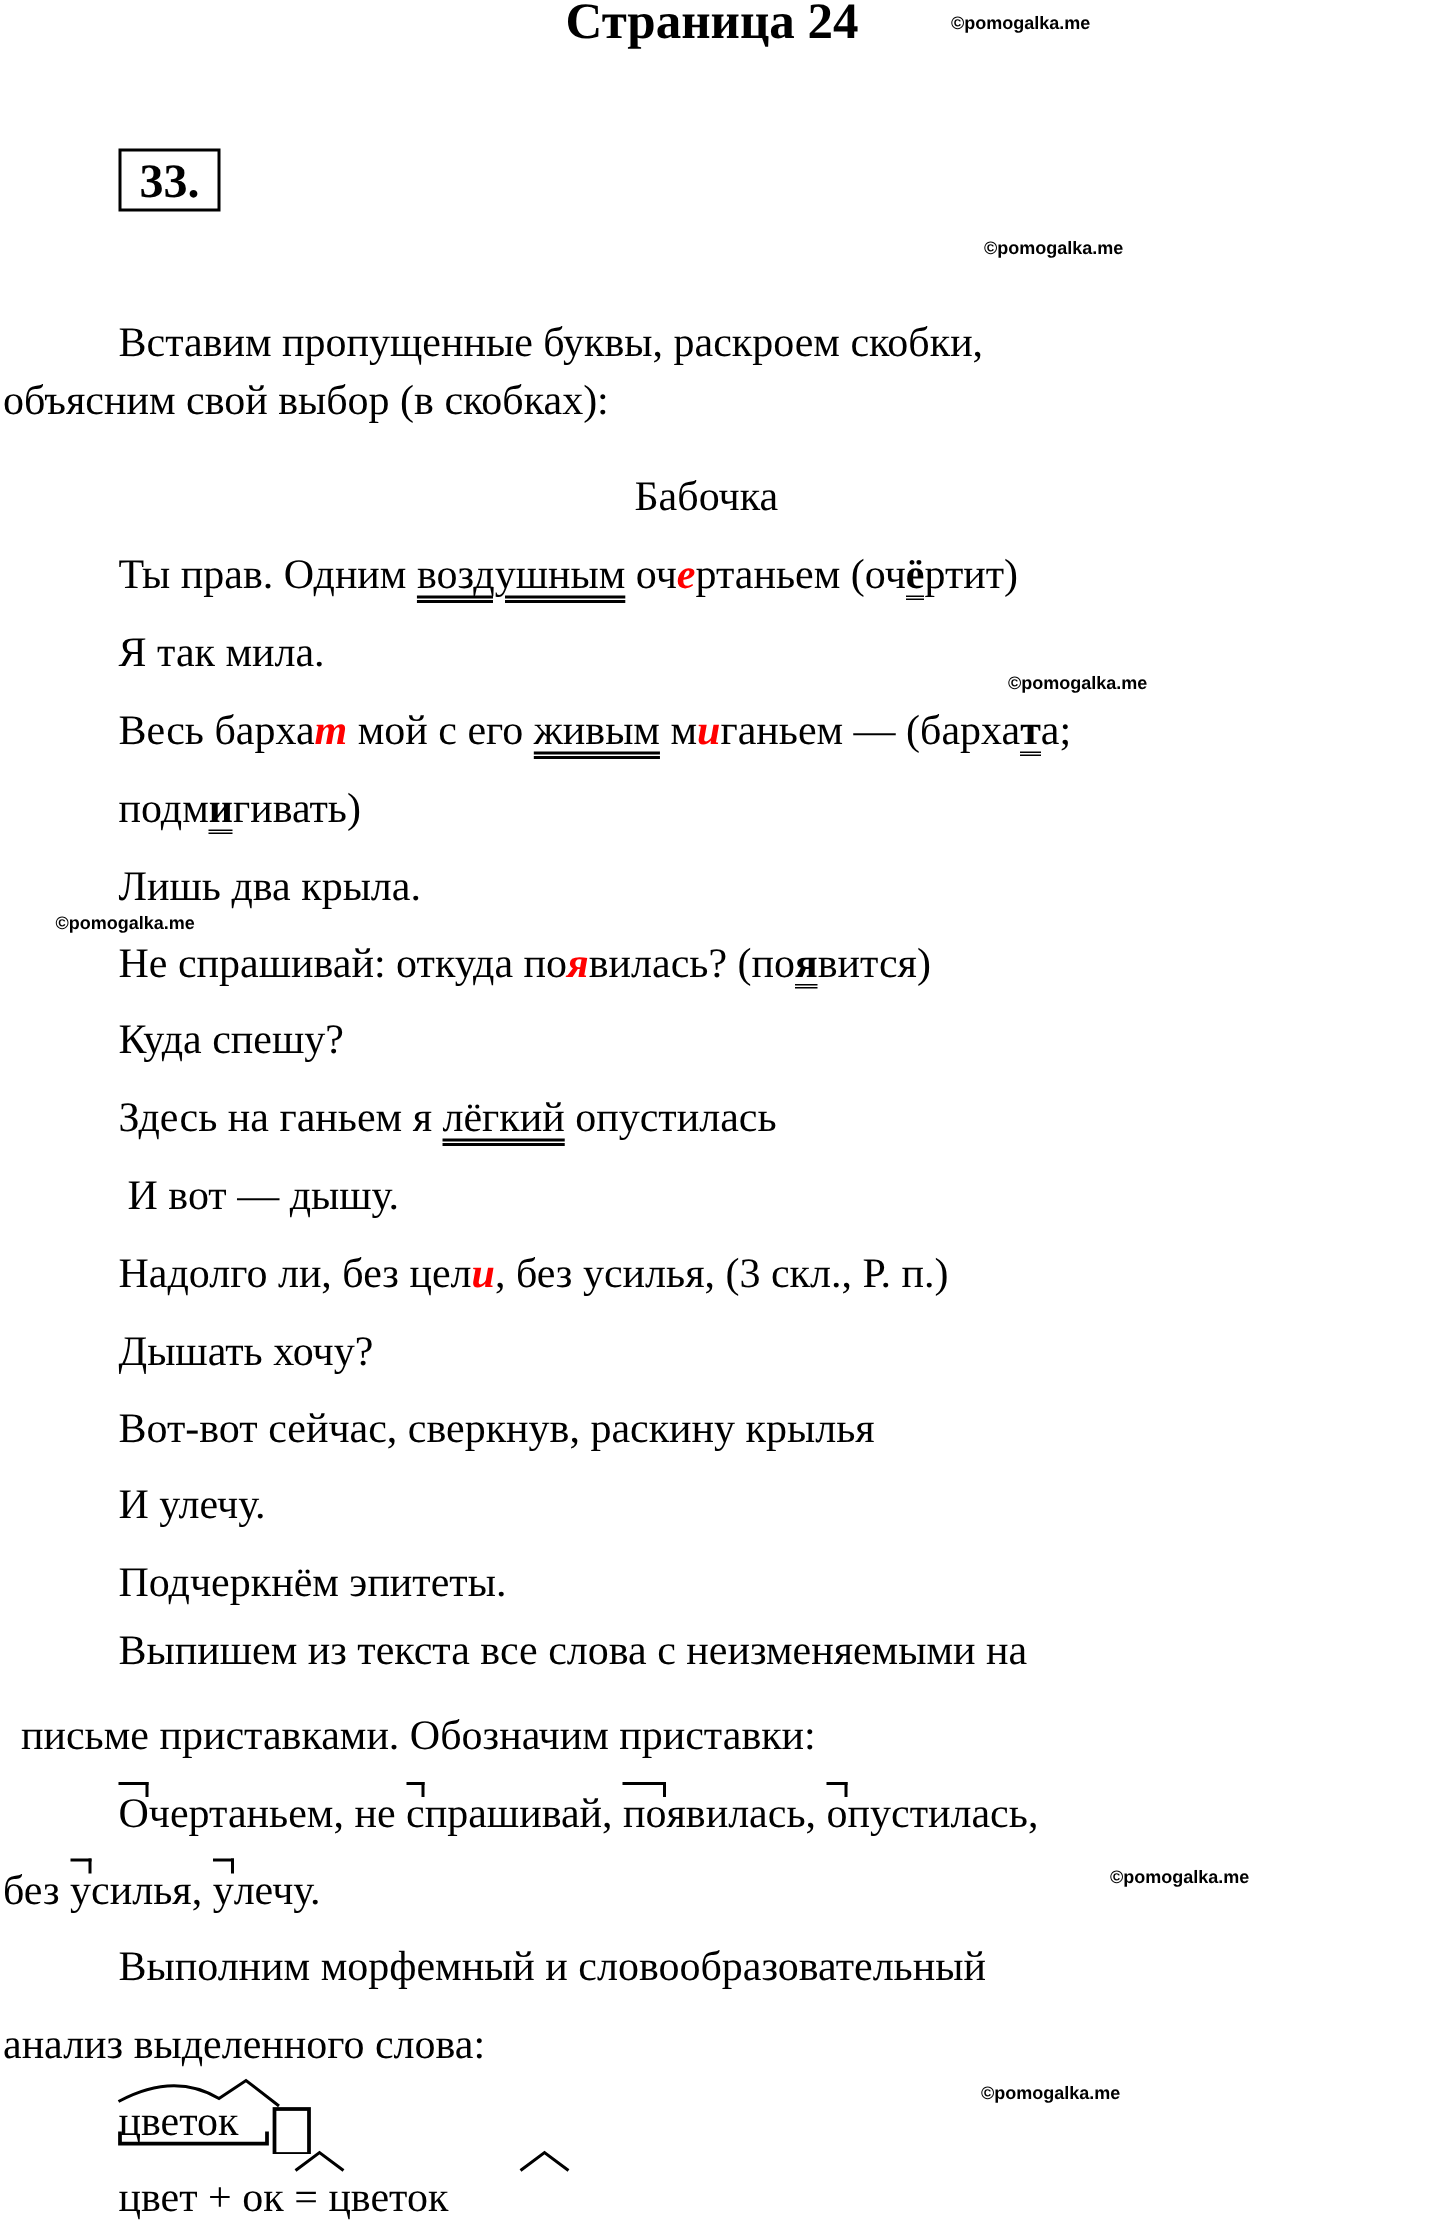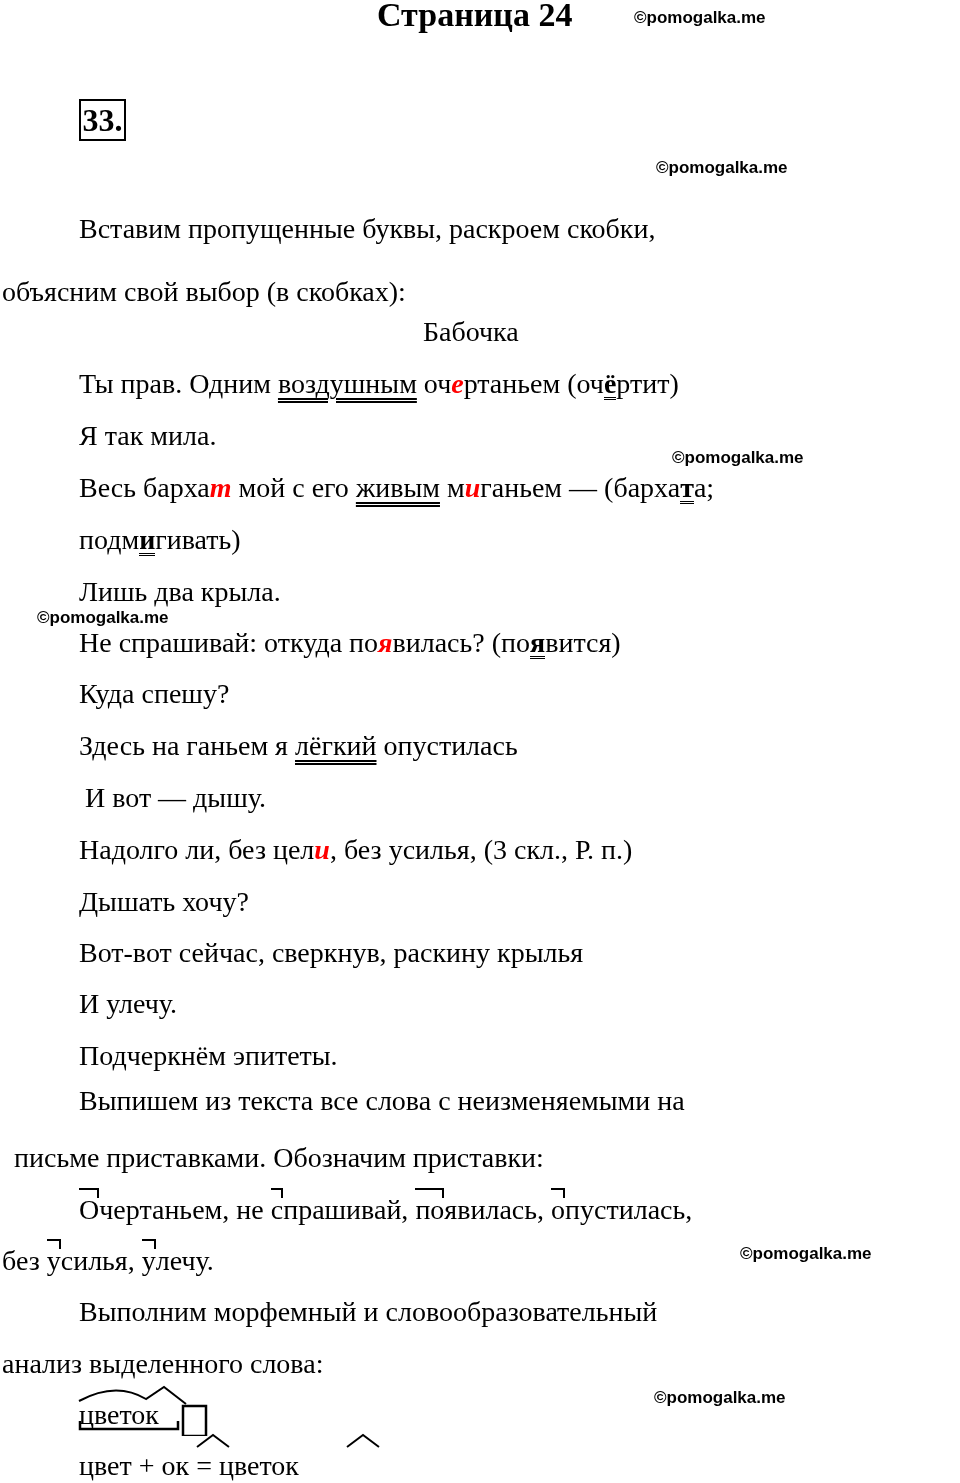--- a/index.html
+++ b/index.html
@@ -1,42 +1,42 @@
 <!DOCTYPE html>
 <html><head>
 <meta charset="utf-8">
 <style>
   html, body { margin:0; padding:0; background:#fff; }
   body { width:960px; height:1483px; position:relative; overflow:hidden;
          font-family:"Liberation Serif", "DejaVu Serif", serif; color:#000; }
   .abs { position:absolute; white-space:nowrap; }
   .title { font-weight:bold; font-size:34px; top:-4px; left:377px; }
-  .wm { font-family:"Liberation Sans","DejaVu Sans",sans-serif; font-weight:bold; font-size:17px; }
-  .numbox { left:79px; top:99px; width:47px; height:42px; border:2px solid #000; box-sizing:border-box;
+  .wm { font-family:"Liberation Sans","DejaVu Sans",sans-serif; font-weight:bold; font-size:12px; }
+  .numbox { left:79px; top:99px; width:68px; height:42px; border:2px solid #000; box-sizing:border-box;
             font-weight:bold; font-size:32px; line-height:38px; text-align:center; }
   .line { font-size:28px; line-height:40px; }
   .red { color:#ff0000; font-weight:bold; font-style:italic; }
   .dbl { font-weight:bold; border-bottom:3px double #000; line-height:26px; display:inline-block; }
   .ul { text-decoration:underline; text-decoration-thickness:2px; text-underline-offset:5px;
         text-decoration-style:double;text-align:center; }
   .pre { position:relative; display:inline-block; }
   .pre::before { content:""; position:absolute; left:0; right:0; top:-2px; height:8px;
                  border-top:2px solid #000; border-right:2px solid #000; }
 </style>
 </head>
 <body>
 
 <div class="abs title">Страница 24</div>
 <div class="abs wm" style="left:634px;top:8px;">©pomogalka.me</div>
 
 <div class="abs numbox">33.</div>
 <div class="abs wm" style="left:656px;top:158px;">©pomogalka.me</div>
 
 <div class="abs line" style="left:79px;top:209px;">Вставим пропущенные буквы, раскроем скобки,</div>
-<div class="abs line" style="left:2px;top:272px;">объясним свой выбор (в скобках):</div>
+<div class="abs line" style="left:2px;top:248px;">объясним свой выбор (в скобках):</div>
 <div class="abs line" style="left:423px;top:312px;">Бабочка</div>
 
 <div class="abs line" style="left:79px;top:364px;"><span>Ты прав. Одним </span><span class="ul">воздушным</span><span> оч</span><span class="red">е</span><span>ртаньем (оч</span><span class="dbl">ё</span><span>ртит)</span></div>
 
 <div class="abs line" style="left:79px;top:416px;">Я так мила.</div>
 <div class="abs wm" style="left:672px;top:448px;">©pomogalka.me</div>
 
 <div class="abs line" style="left:79px;top:468px;"><span>Весь барха</span><span class="red">т</span><span> мой с его </span><span class="ul">живым</span><span> м</span><span class="red">и</span><span>ганьем — (барха</span><span class="dbl">т</span><span>а;</span></div>
 
 <div class="abs line" style="left:79px;top:520px;"><span>подм</span><span class="dbl">и</span><span>гивать)</span></div>

